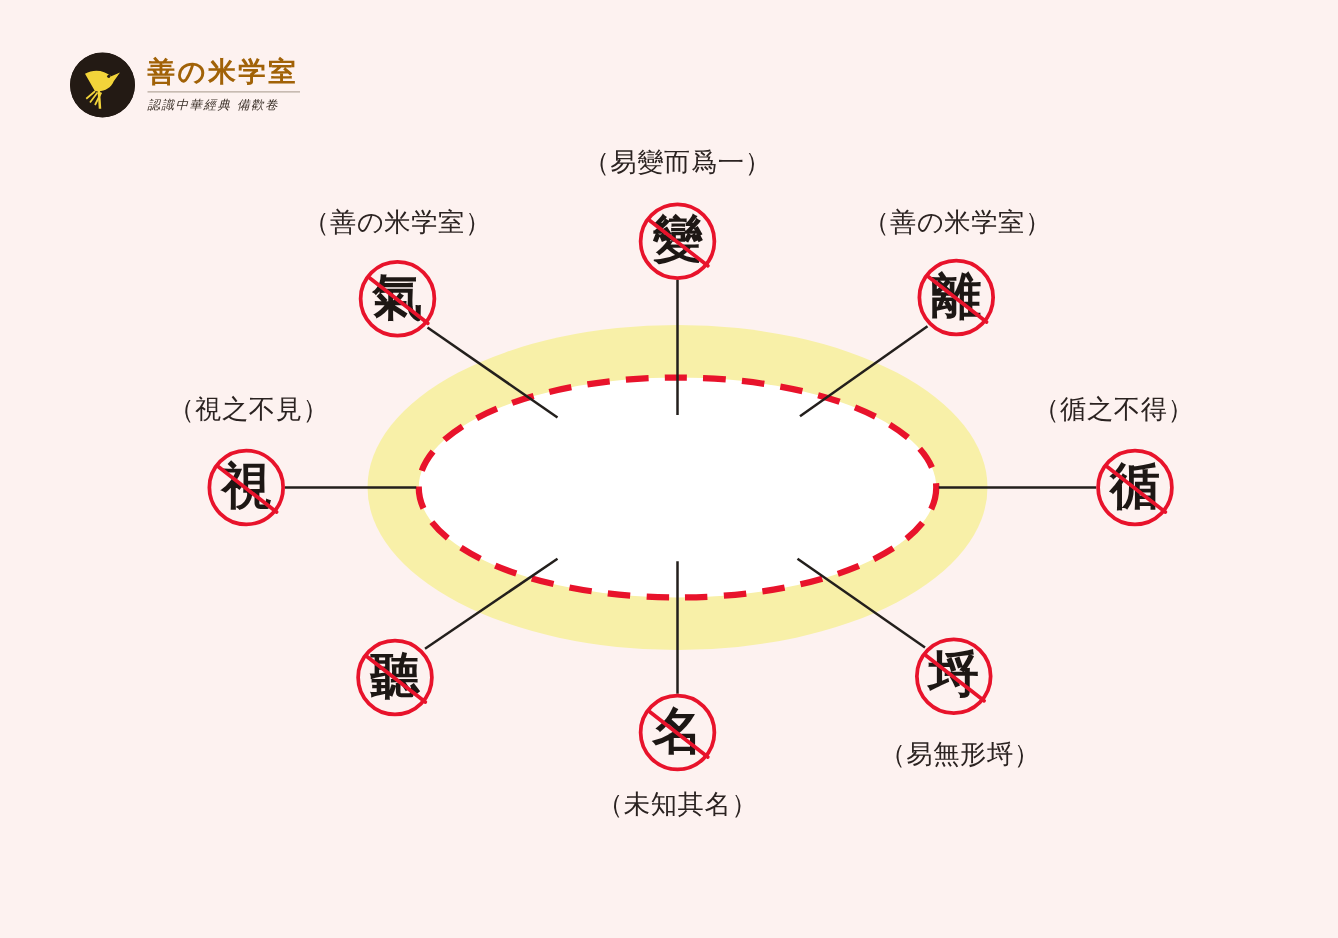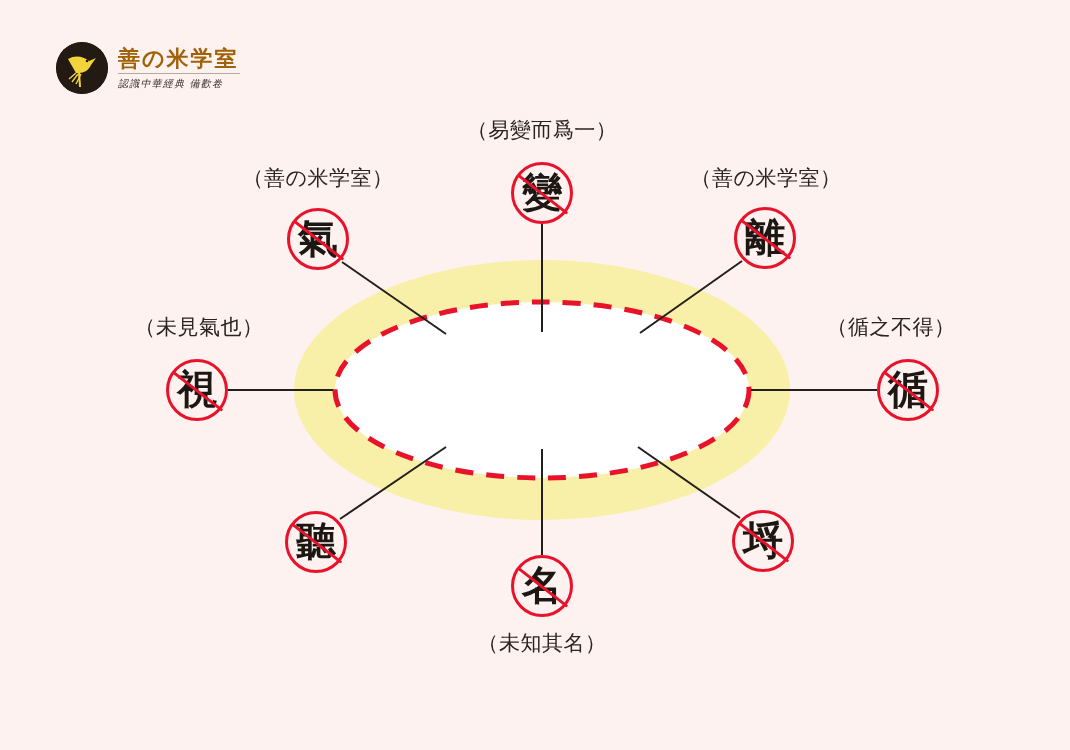--- a/index.html
+++ b/index.html
@@ -204,17 +204,18 @@
     <span class="glyph">埒</span>
   </div>
   <div class="node" style="left:542px; top:586px;">
     <span class="slash"></span>
     <span class="glyph">名</span>
   </div>
 
   <div class="caption" style="left:542px; top:130px;font-family:Liberation Mono, monospace;">（易變而爲一）</div>
   <div class="caption" style="left:318px; top:178px;">（善の米学室）</div>
   <div class="caption" style="left:766px; top:178px;">（善の米学室）</div>
-  <div class="caption" style="left:199px; top:327px;">（未見氣也）</div>
+  <div class="caption" style="left:199px; top:327px;">（視之不見）</div>
   <div class="caption" style="left:891px; top:327px;text-align:center;">（循之不得）</div>
+  <div class="caption" style="left:768px; top:603px;">（易無形埒）</div>
   <div class="caption" style="left:542px; top:643px;">（未知其名）</div>
 
 </div>
 
 </body></html>

